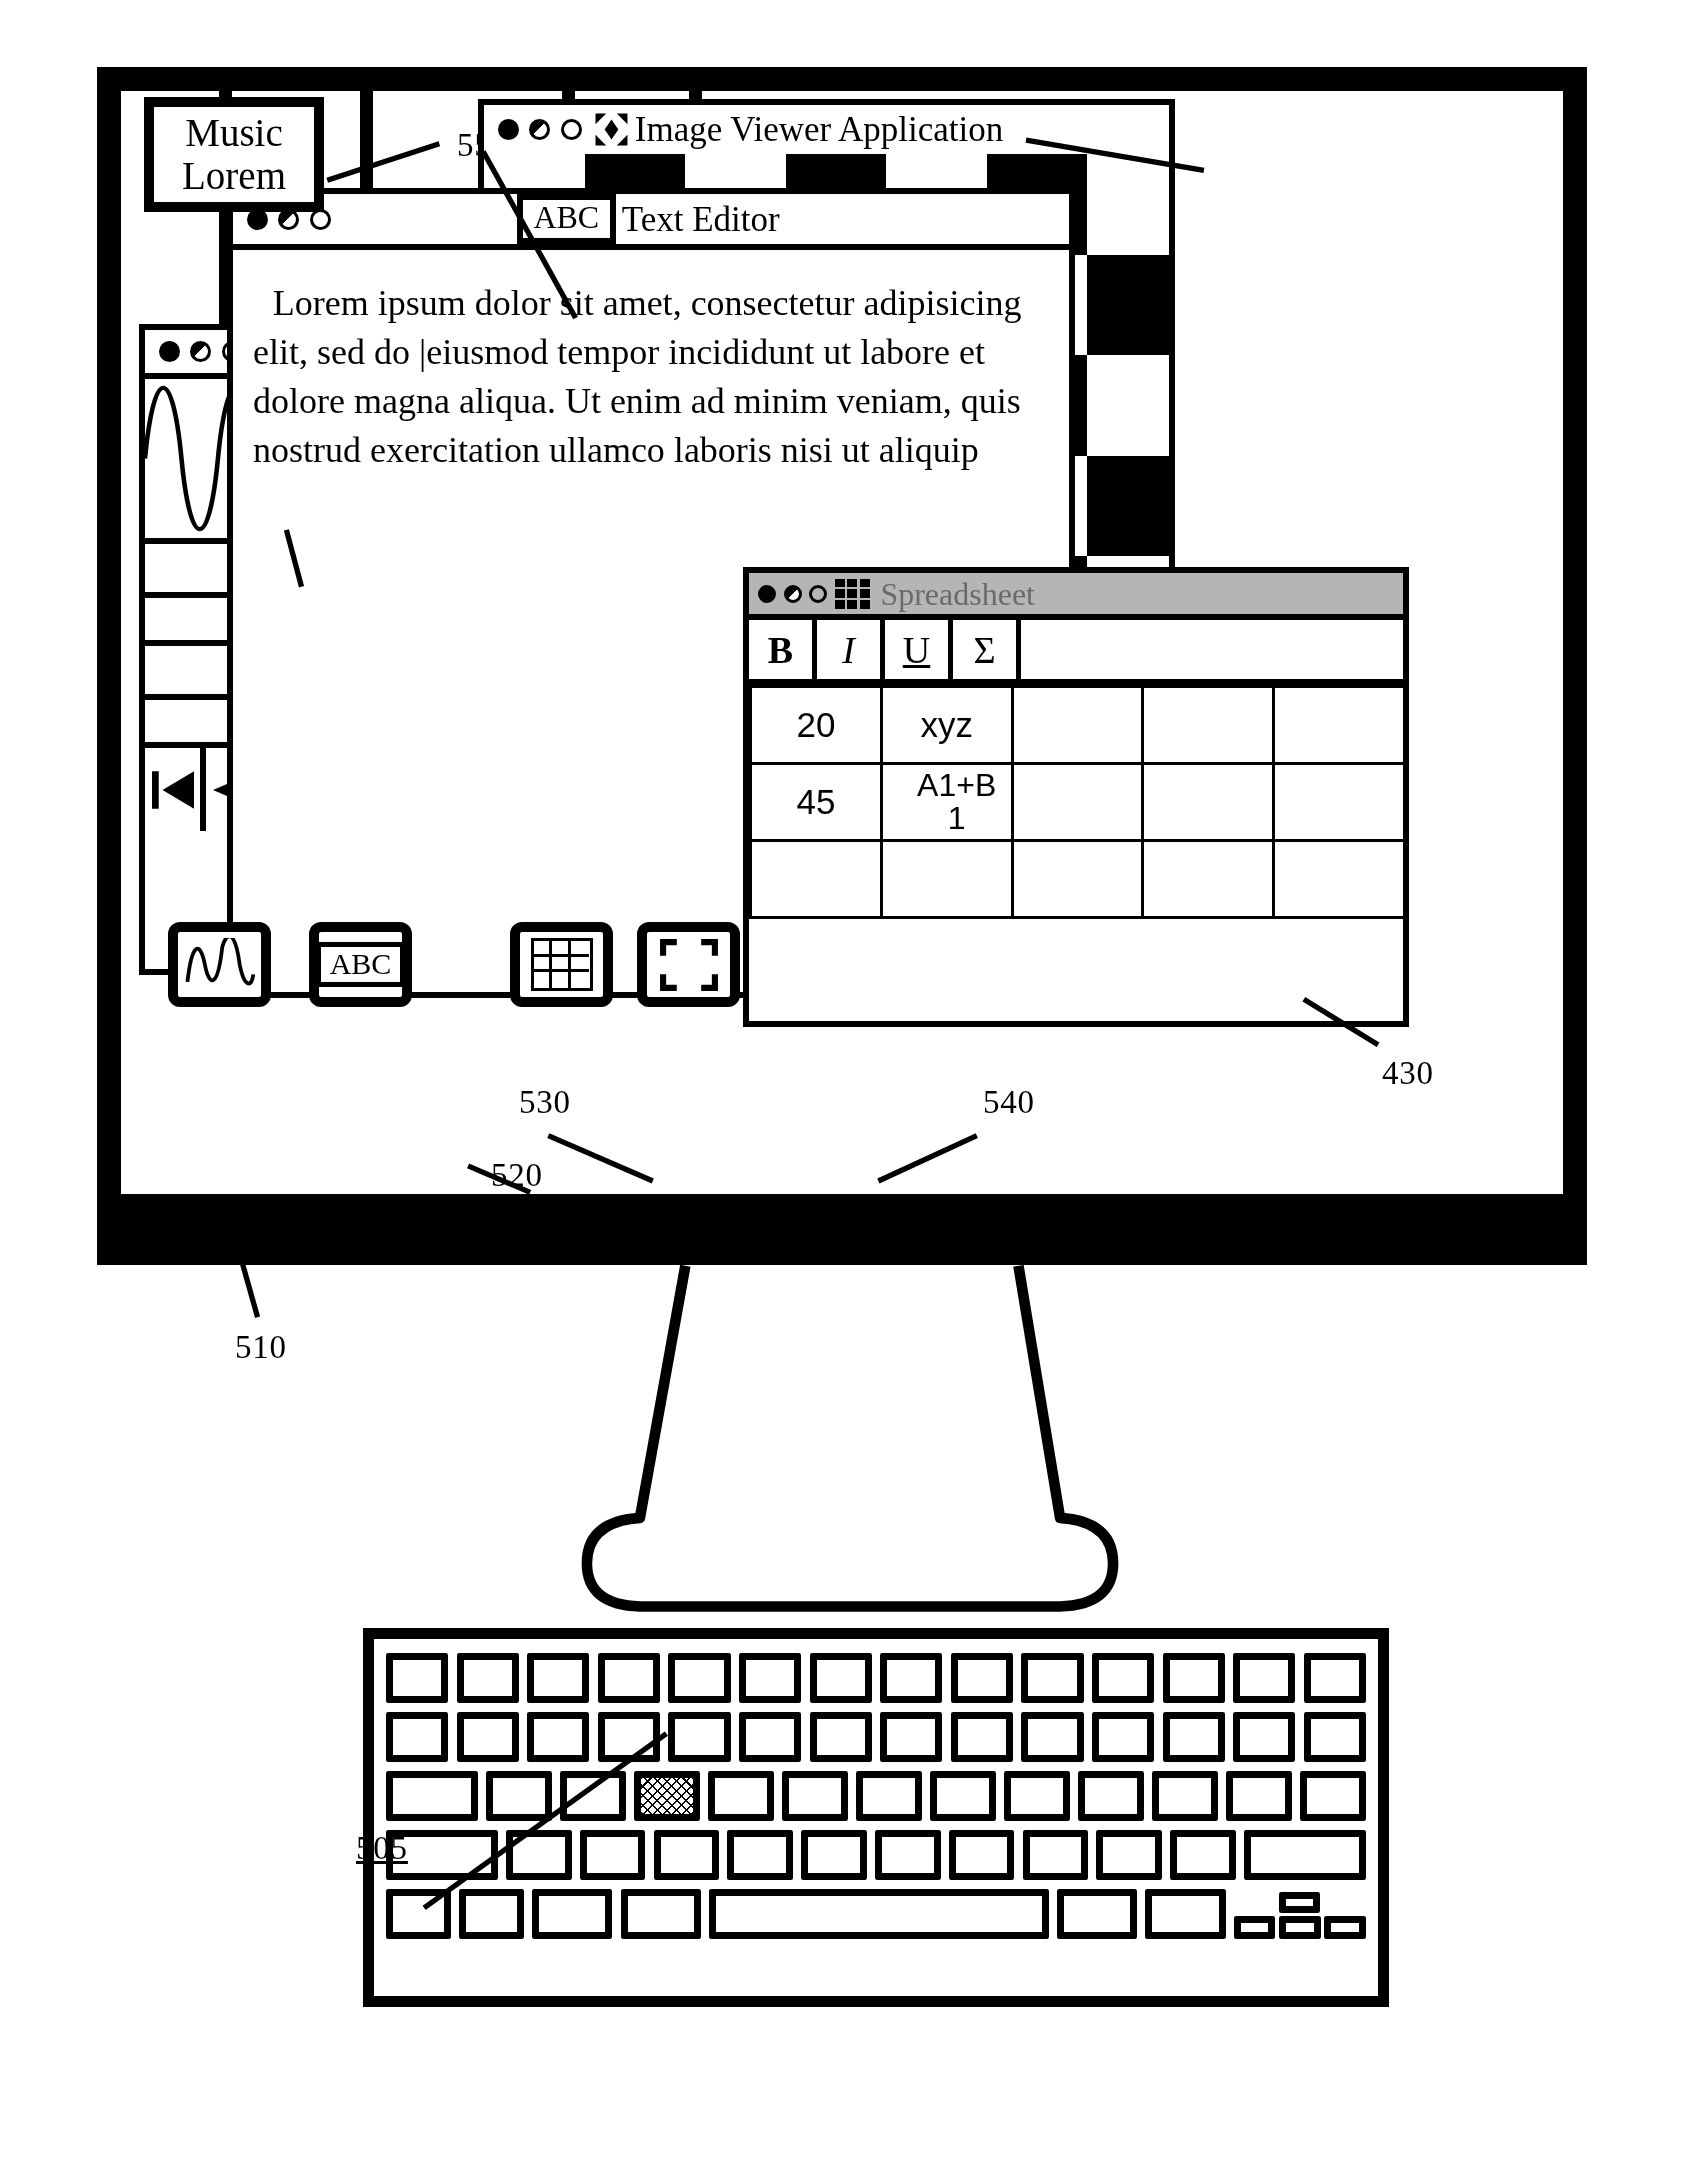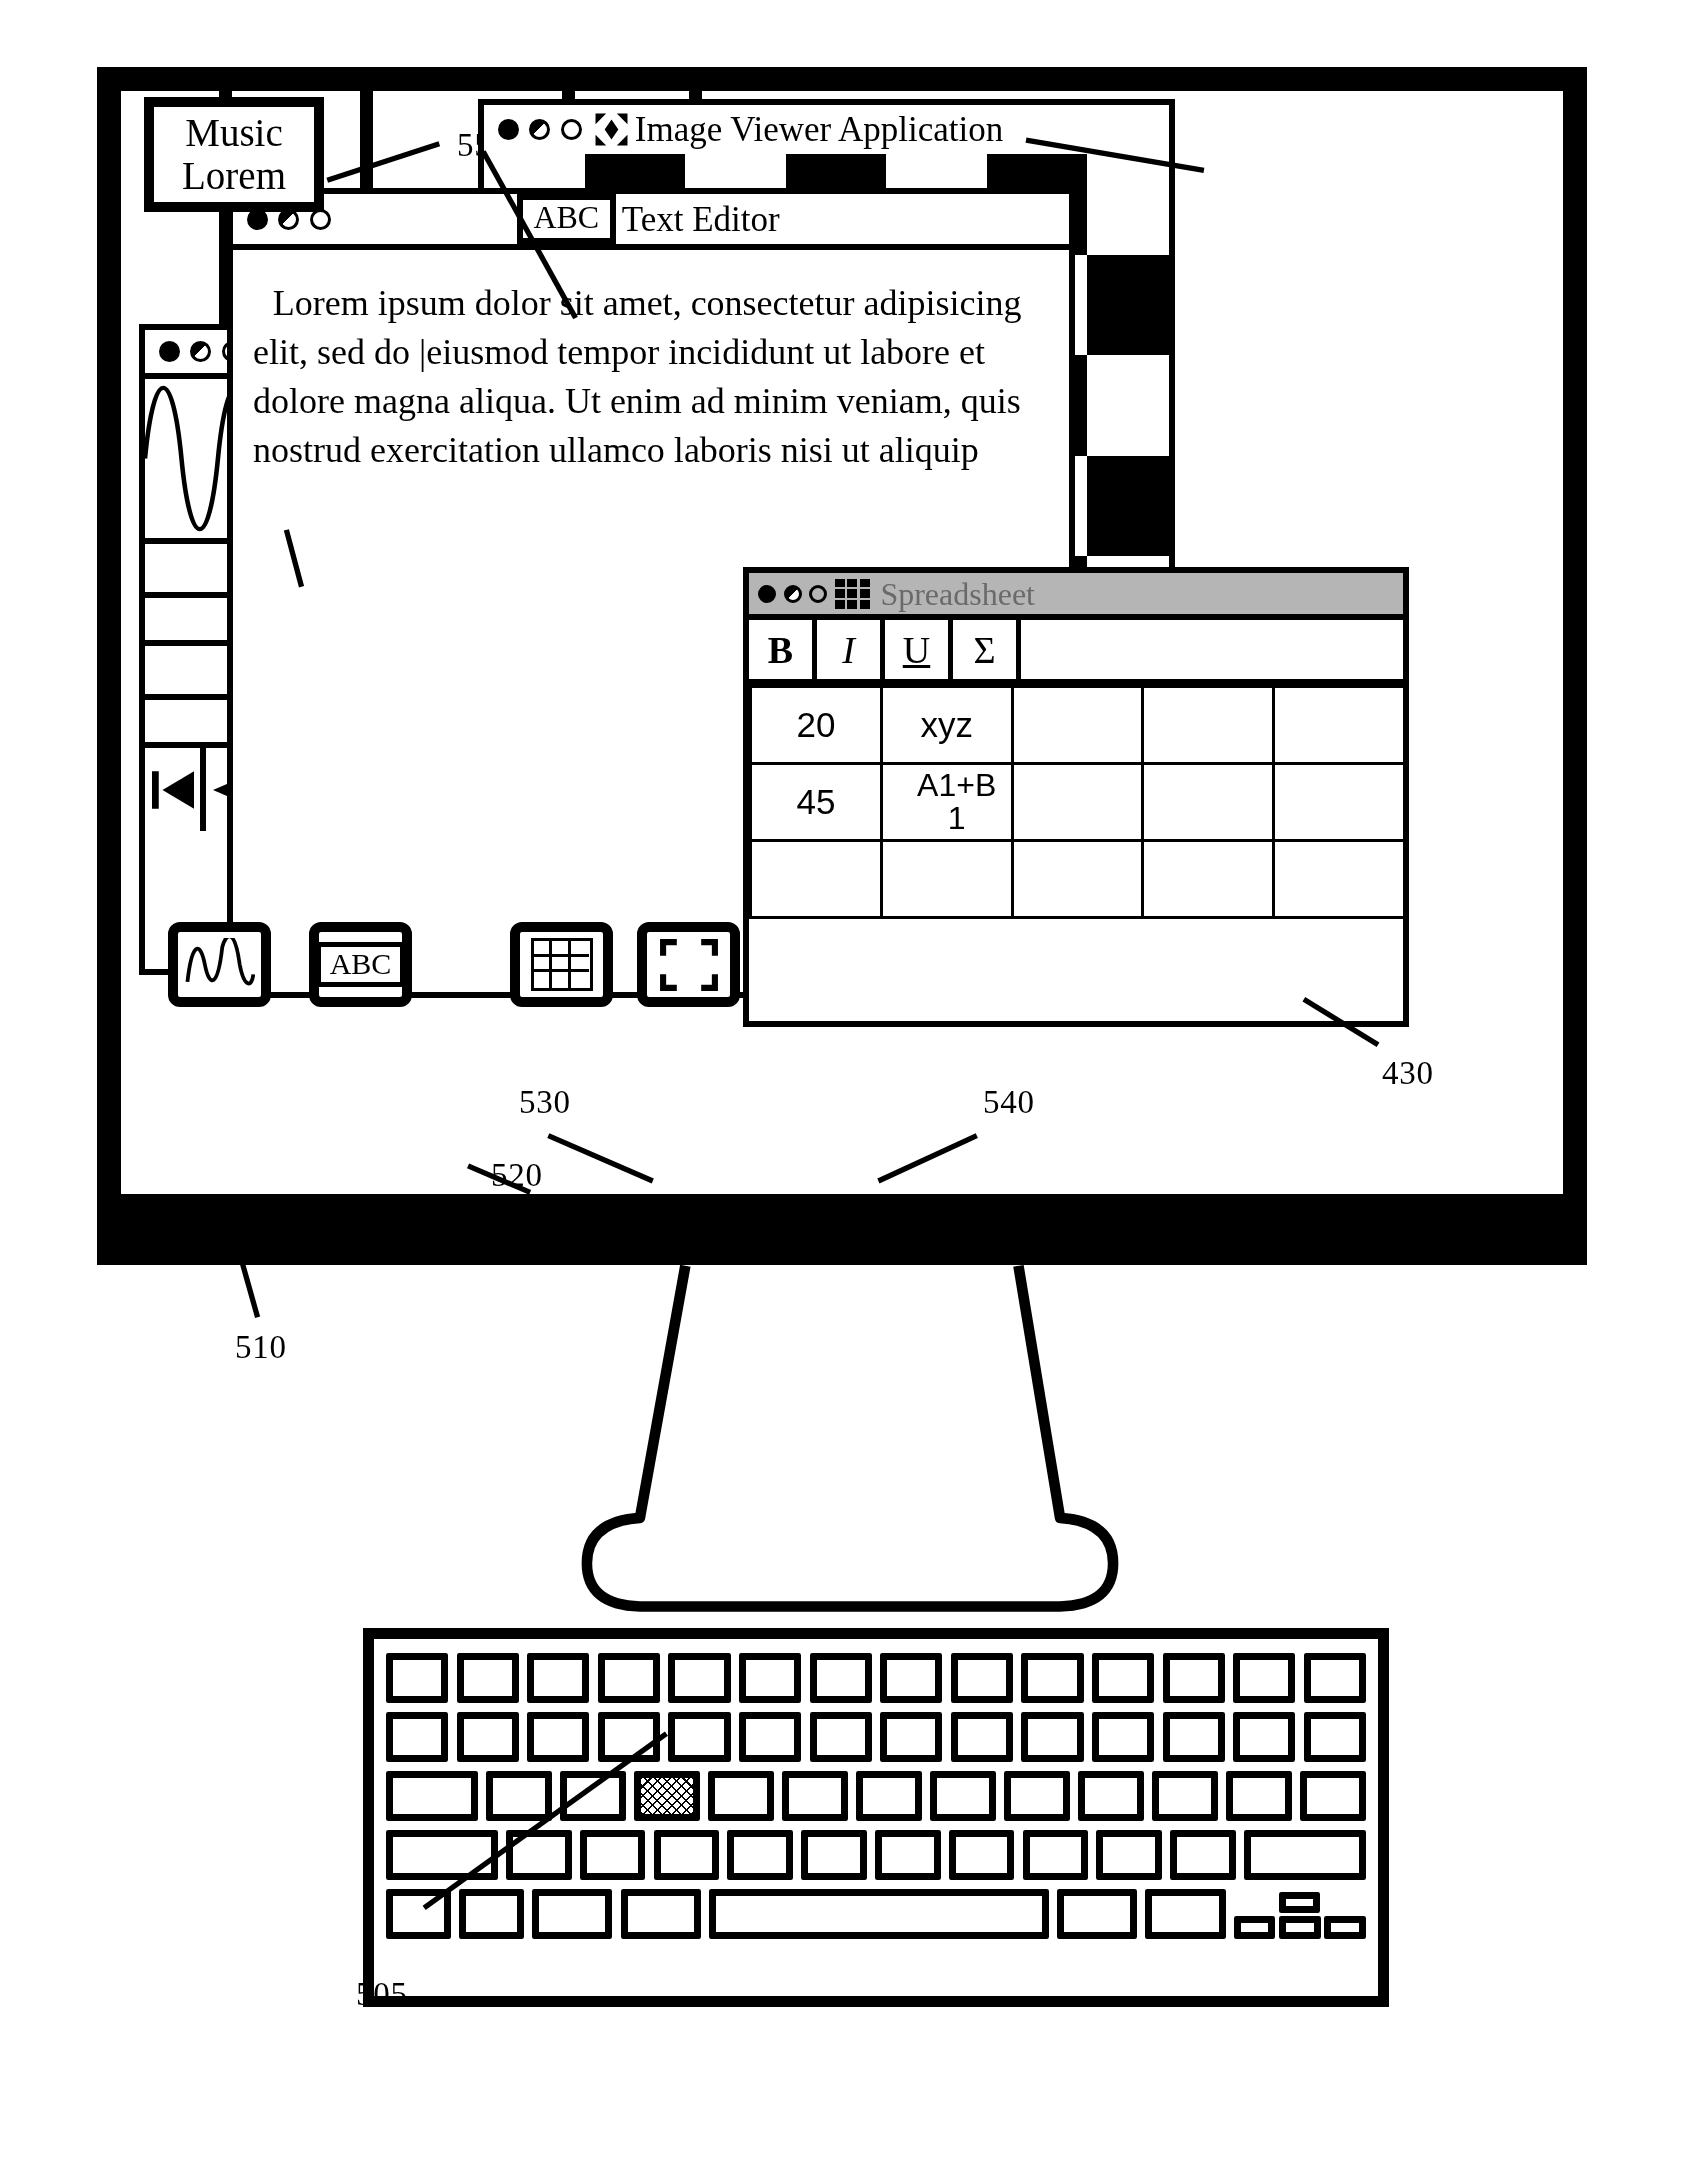--- a/index.html
+++ b/index.html
@@ -424,16 +424,16 @@
 
   <span class="ref" style="left:457px;top:127px;">550</span>
   <span class="ref" style="left:1036px;top:114px;">440</span>
   <span class="ref" style="left:453px;top:227px;">420</span>
   <span class="ref" style="left:250px;top:483px;">410</span>
   <span class="ref" style="left:1382px;top:1039px;margin-top:16px;">430</span>
   <span class="ref" style="left:500px;top:1084px;margin-left:19px;">530</span>
   <span class="ref" style="left:983px;top:1084px;">540</span>
   <span class="ref" style="left:491px;top:1157px;">520</span>
   <span class="ref" style="left:235px;top:1329px;">510</span>
-  <span class="ref" style="left:356px;top:1976px;">505</span>
+  <span class="ref" style="left:356px;top:1830px;text-decoration:underline;">505</span>
 
 </div>
 
 
 </body></html>

